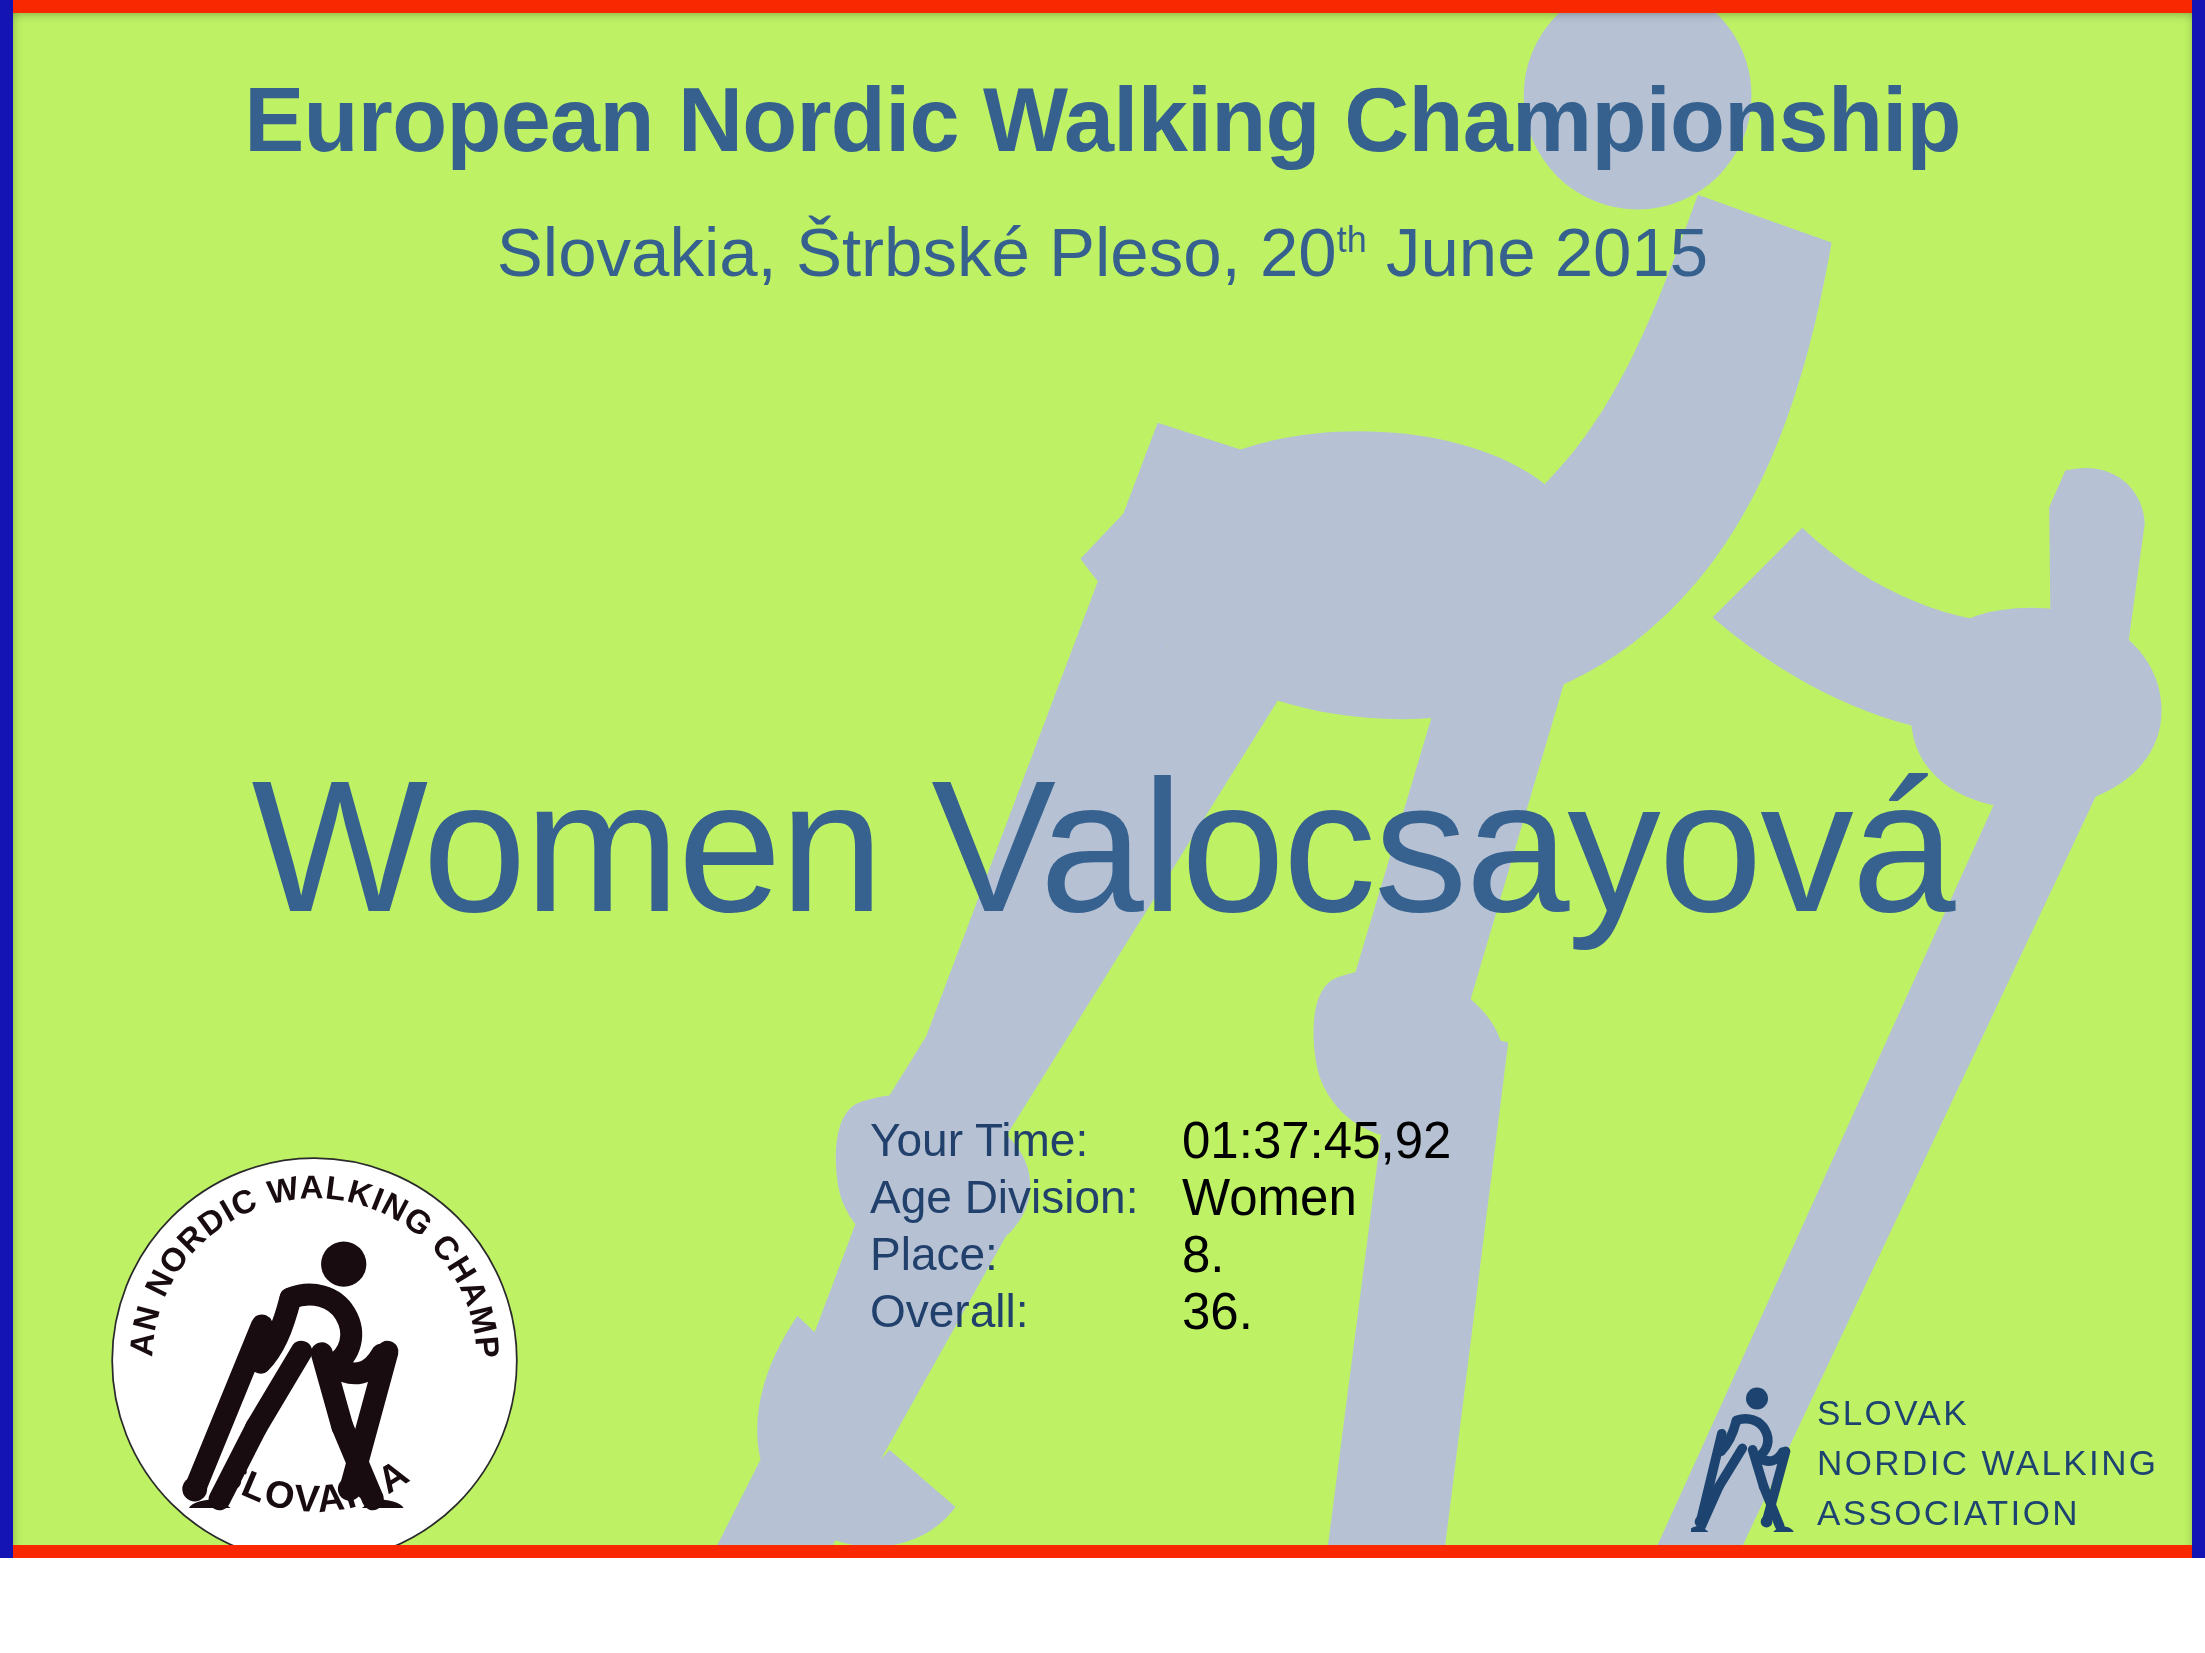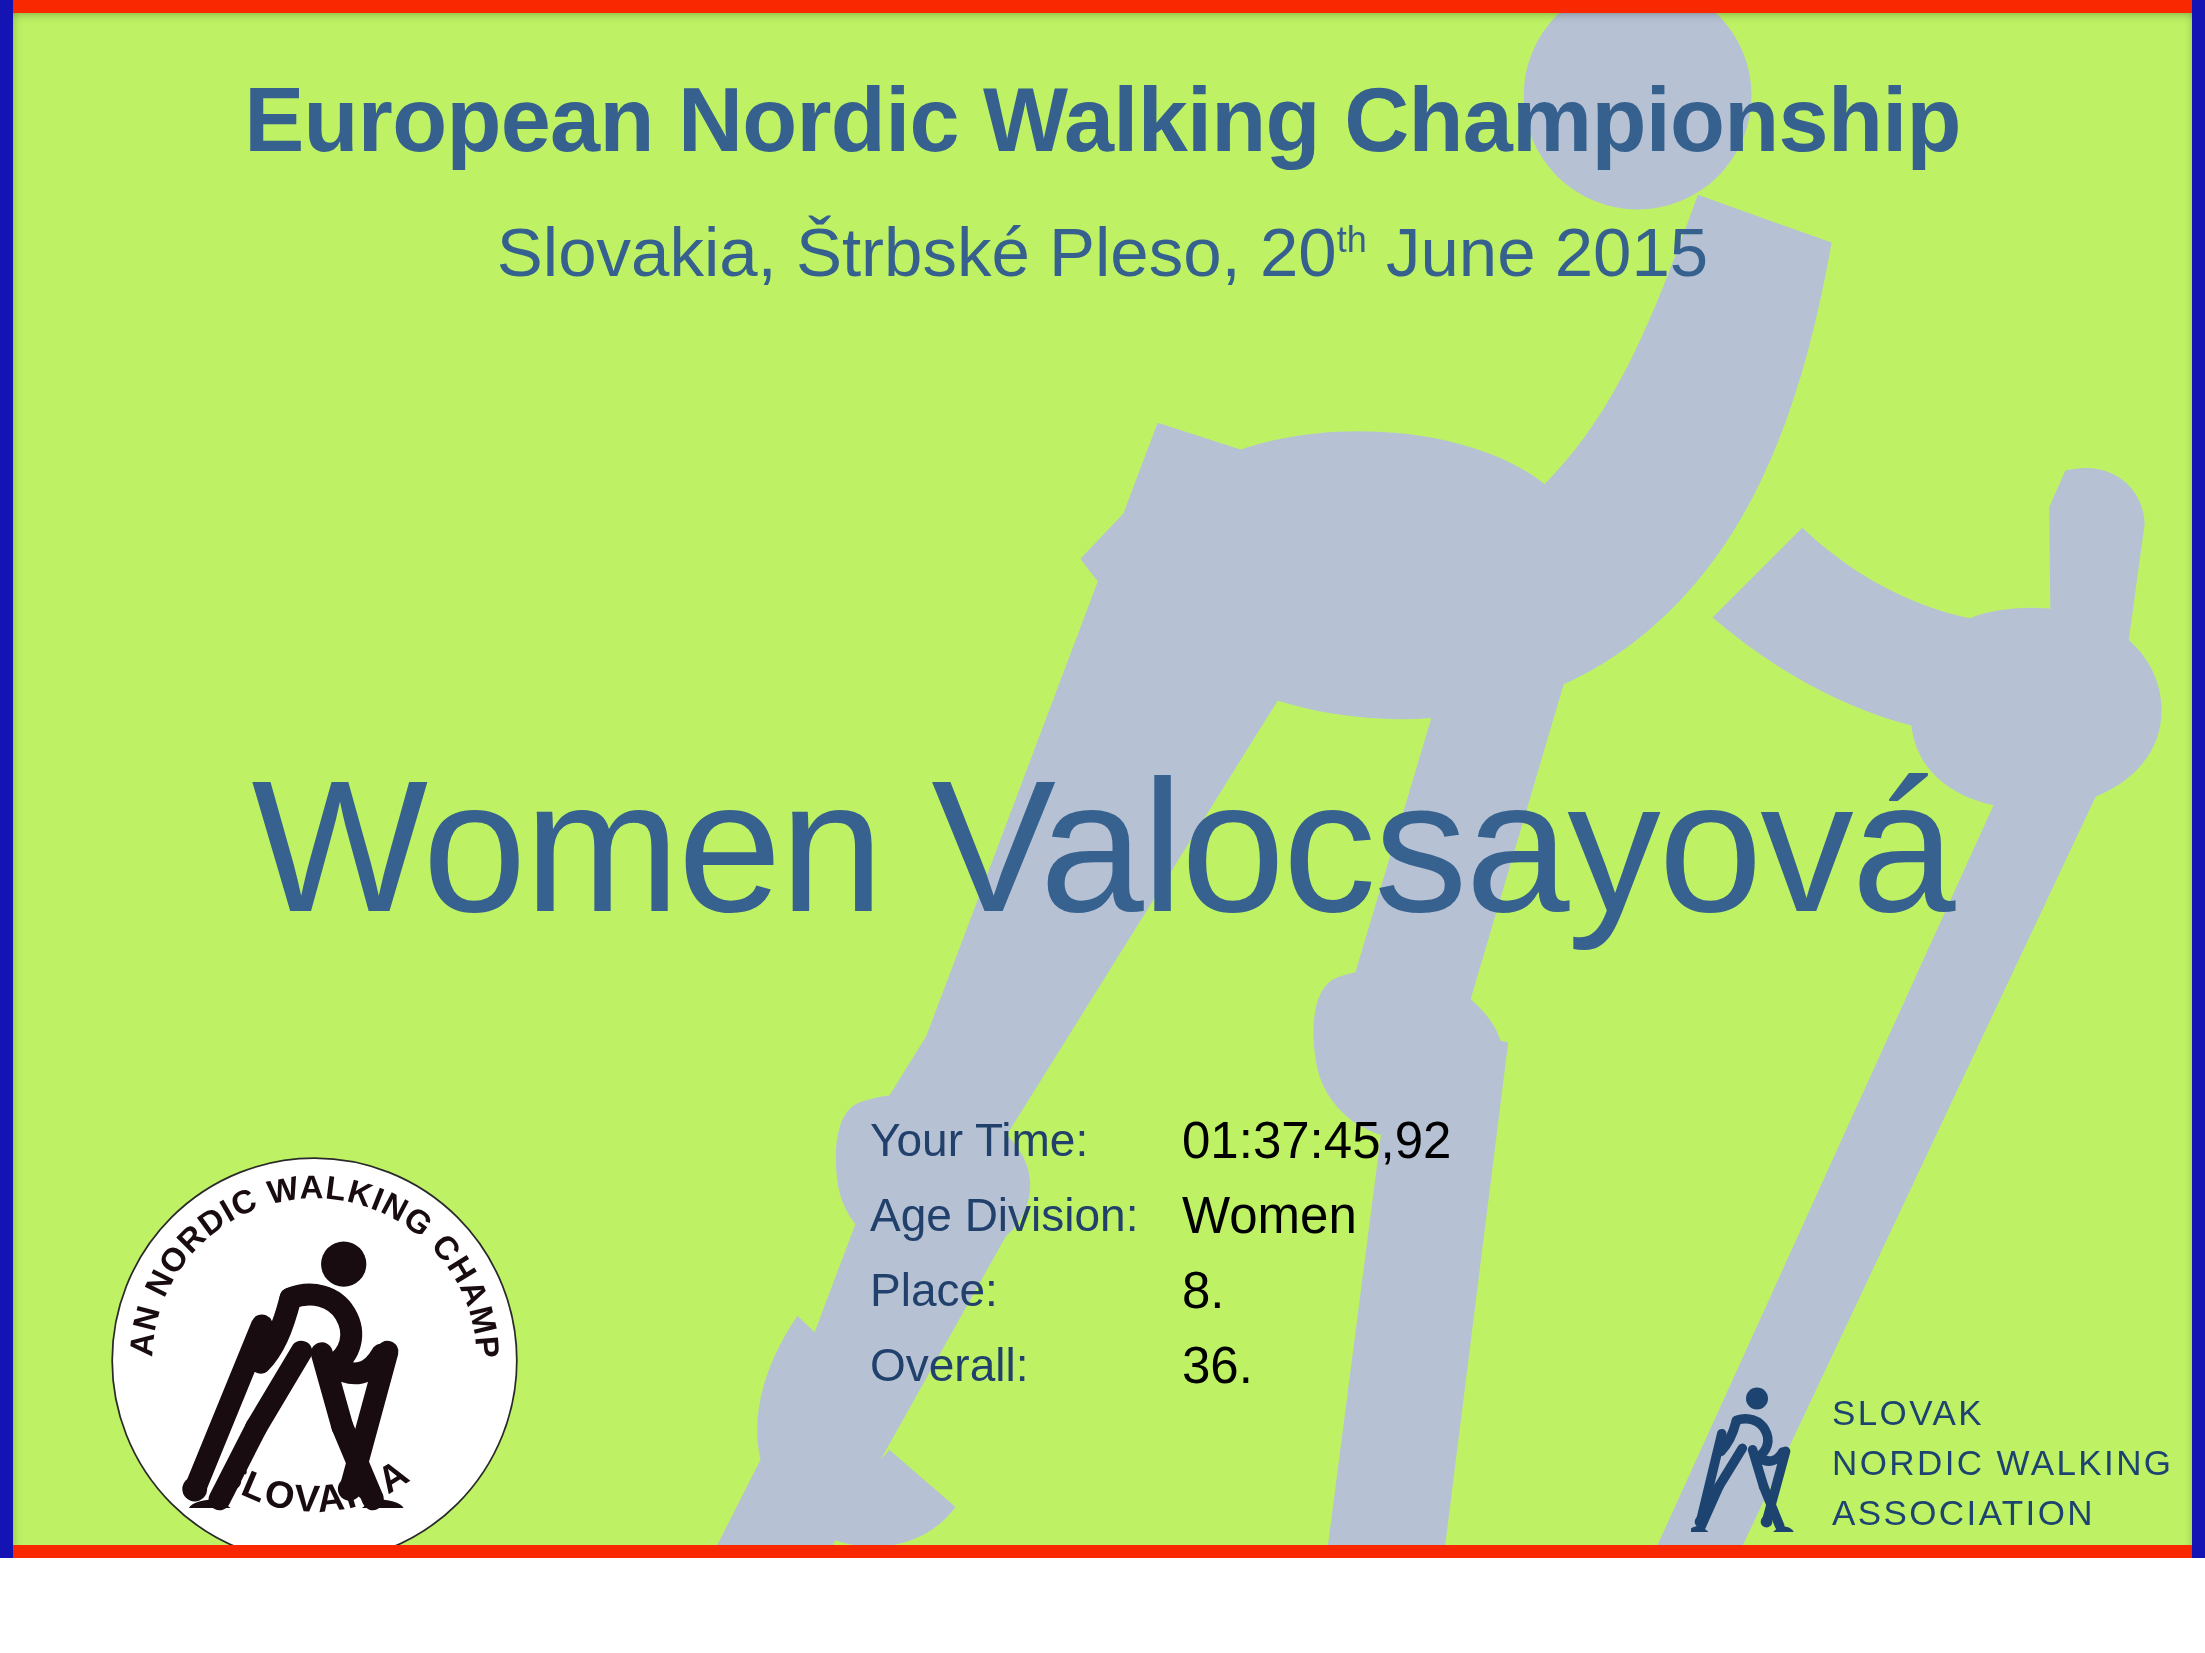--- a/index.html
+++ b/index.html
@@ -77,40 +77,40 @@
     color:#37618f; letter-spacing:-2.2px;
     z-index:12;
   }
 
   
   .results {
     position:absolute; left:870px; top:1112px;
     z-index:14;
     display:grid;
     grid-template-columns:312px auto;
-    row-gap:18px;
+    row-gap:0;
   }
   .results .lbl {
     font-size:46px; color:#21406b; line-height:57px; white-space:nowrap;
   }
   .results .val {
     font-size:51px; color:#000000; line-height:57px; white-space:nowrap;
   }
 
   
   .emblem {
     position:absolute; left:110px; top:1156px;
     width:409px; height:409px; z-index:20;
   }
 
   
   .snwa {
     position:absolute; left:1691px; top:1371px;
     width:434px; height:184px; z-index:20;
-    display:flex; align-items:center; gap:31px;
+    display:flex; align-items:center; gap:16px;
   }
   .snwa-mark { width:110px; height:176px; flex:0 0 auto; }
   .snwa-text {
     font-size:35px; line-height:50px; color:#1d4470;
     letter-spacing:2.4px; white-space:nowrap;
   }
 </style>
 </head>
 <body>
 

